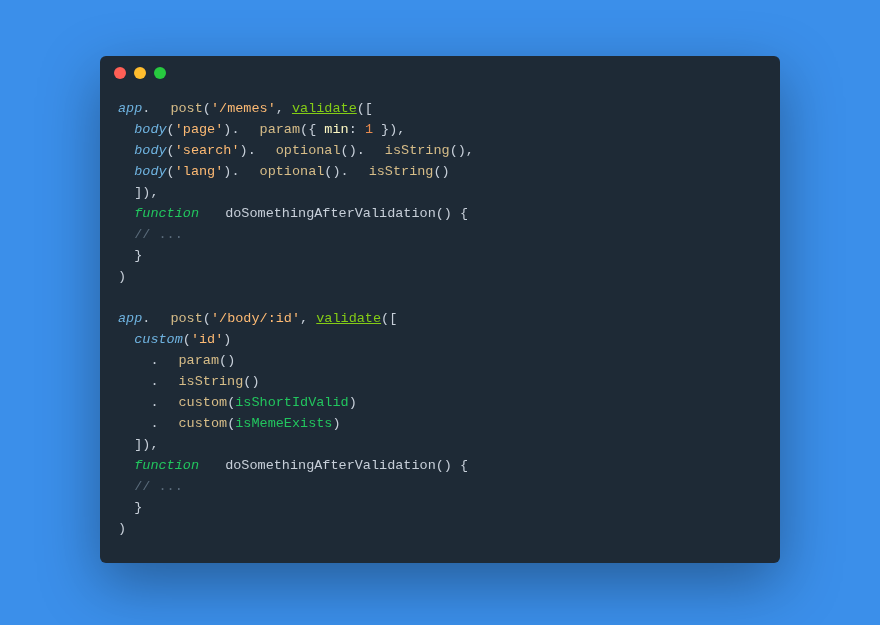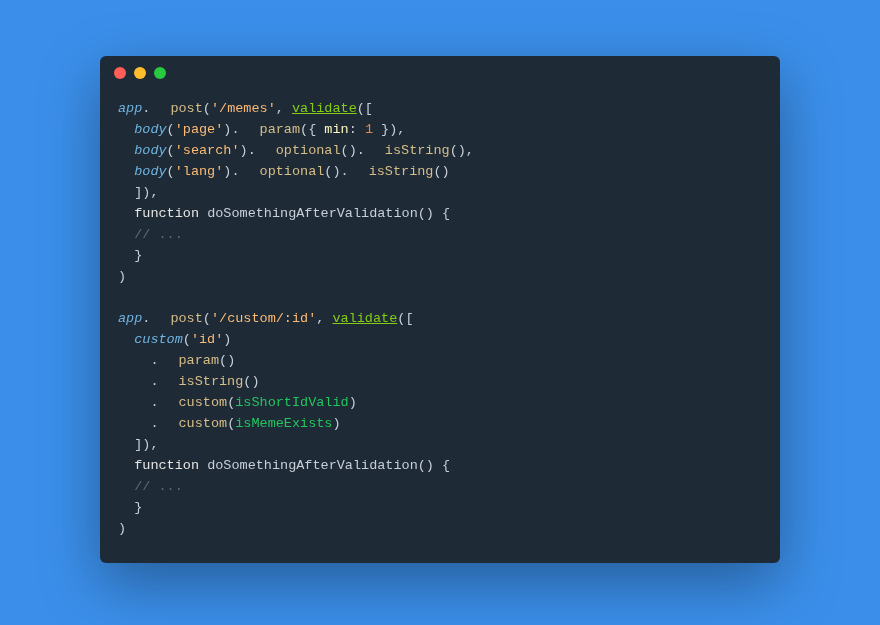--- a/index.html
+++ b/index.html
@@ -38,22 +38,22 @@
     color: #c7cfd9;
     white-space: pre;
     font-family: inherit;
   }
   .k-id   { color: #6fb3e0; font-style: italic; }  
   .k-prop { color: #d7bd88; margin-left: 20px; }  
   .k-str  { color: #fdba74; }  
   .k-fn   { color: #84cc16; text-decoration: underline; }  
   .k-key  { color: #fef9c3; }  
   .k-num  { color: #e78a4e; }  
-  .k-kw   { color: #e5e5e5; }  
-  .k-name { color: #c7cfd9; }  
+  .k-kw   { color: #22c55e; font-style: italic; }  
+  .k-name { color: #c7cfd9; margin-left: 18px; }  
   .k-var  { color: #22c55e; }  
   .k-cm   { color: #5a6b7b; }  
   .punc   { color: #c7cfd9; }
 </style>
 </head>
 <body>
 
 <div class="window">
   <div class="titlebar">
     <div class="dot red"></div>
@@ -63,21 +63,21 @@
   <pre class="code"><span class="k-id">app</span><span class="punc">.</span><span class="k-prop">post</span><span class="punc">(</span><span class="k-str">'/memes'</span><span class="punc">, </span><span class="k-fn">validate</span><span class="punc">([</span>
   <span class="k-id">body</span><span class="punc">(</span><span class="k-str">'page'</span><span class="punc">).</span><span class="k-prop">param</span><span class="punc">({ </span><span class="k-key">min</span><span class="punc">: </span><span class="k-num">1</span><span class="punc"> }),</span>
   <span class="k-id">body</span><span class="punc">(</span><span class="k-str">'search'</span><span class="punc">).</span><span class="k-prop">optional</span><span class="punc">().</span><span class="k-prop">isString</span><span class="punc">(),</span>
   <span class="k-id">body</span><span class="punc">(</span><span class="k-str">'lang'</span><span class="punc">).</span><span class="k-prop">optional</span><span class="punc">().</span><span class="k-prop">isString</span><span class="punc">()</span>
   <span class="punc">]),</span>
   <span class="k-kw">function</span><span class="punc"> </span><span class="k-name">doSomethingAfterValidation</span><span class="punc">() {</span>
   <span class="k-cm">// ...</span>
   <span class="punc">}</span>
 <span class="punc">)</span>
 
-<span class="k-id">app</span><span class="punc">.</span><span class="k-prop">post</span><span class="punc">(</span><span class="k-str">'/custom/:id'</span><span class="punc">, </span><span class="k-fn">validate</span><span class="punc">([</span>
+<span class="k-id">app</span><span class="punc">.</span><span class="k-prop">post</span><span class="punc">(</span><span class="k-str">'/body/:id'</span><span class="punc">, </span><span class="k-fn">validate</span><span class="punc">([</span>
   <span class="k-id">custom</span><span class="punc">(</span><span class="k-str">'id'</span><span class="punc">)</span>
     <span class="punc">.</span><span class="k-prop">param</span><span class="punc">()</span>
     <span class="punc">.</span><span class="k-prop">isString</span><span class="punc">()</span>
     <span class="punc">.</span><span class="k-prop">custom</span><span class="punc">(</span><span class="k-var">isShortIdValid</span><span class="punc">)</span>
     <span class="punc">.</span><span class="k-prop">custom</span><span class="punc">(</span><span class="k-var">isMemeExists</span><span class="punc">)</span>
   <span class="punc">]),</span>
   <span class="k-kw">function</span><span class="punc"> </span><span class="k-name">doSomethingAfterValidation</span><span class="punc">() {</span>
   <span class="k-cm">// ...</span>
   <span class="punc">}</span>
 <span class="punc">)</span></pre>

